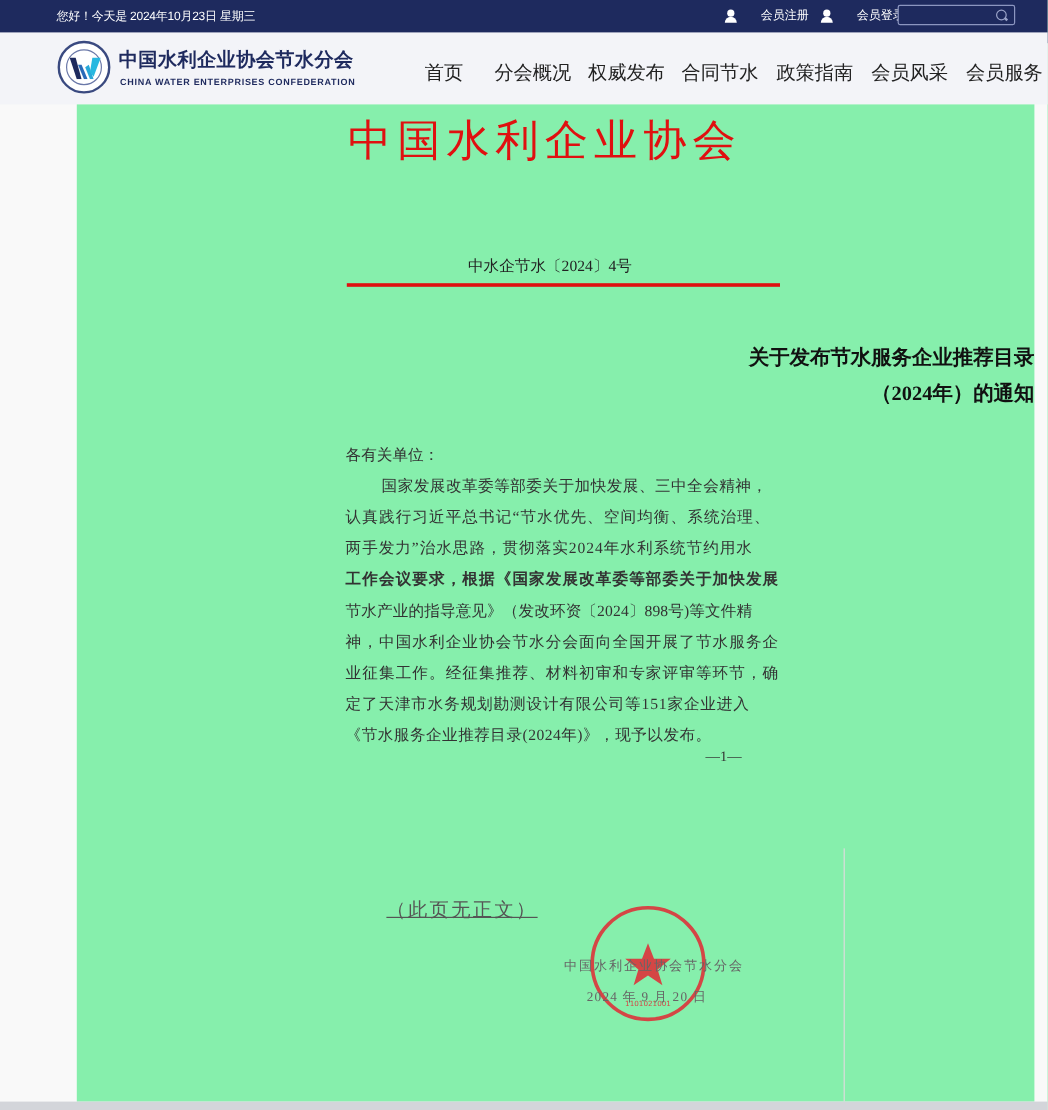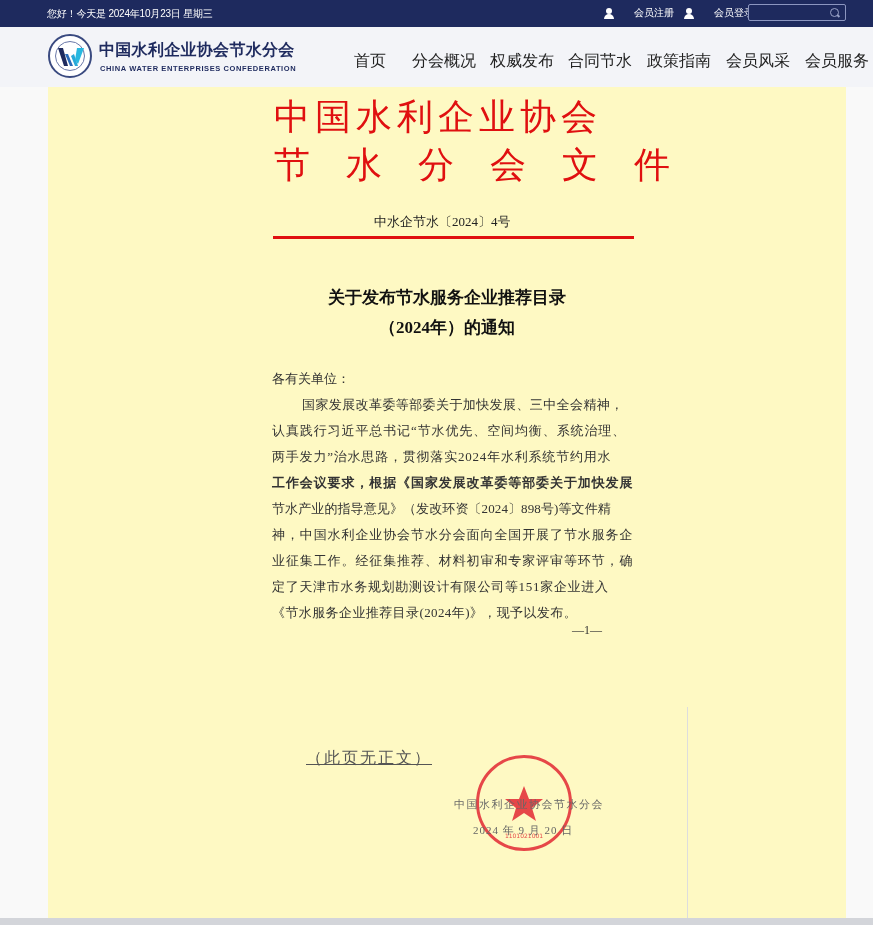--- a/index.html
+++ b/index.html
@@ -56,38 +56,38 @@
   }
   .brand-en {
     position: absolute; left: 100px; top: 37px; font-size: 7.5px; color: #1e2a5e; letter-spacing: 0.6px; font-weight: bold;
   }
   .nav { position: absolute; top: 24px; left: 0; width: 873px; height: 14px; }
   .nav-item {
     position: absolute; font-size: 16px; color: #222; cursor: pointer; white-space: nowrap;
   }
   
   .content {
-    position: absolute; left: 48px; top: 87px; width: 798px; height: 831px; background: #fef9c3;
+    position: absolute; left: 64px; top: 87px; width: 798px; height: 831px; background: #86efac;
   }
   .bottom-strip {
     position: absolute; left: 0; top: 918px; width: 873px; height: 7px; background: #d3d5da;
   }
   .doc-title-1, .doc-title-2 {
     position: absolute; color: #e01010; font-family: "DejaVu Serif", "Liberation Serif", serif; font-size: 36px; white-space: nowrap;
   }
   .doc-title-1 { left: 226px; top: 6px; letter-spacing: 5px; }
   .doc-title-2 { left: 226px; top: 54px; letter-spacing: 36px; }
   .doc-number {
     position: absolute; left: 326px; top: 126px; font-family: "Liberation Serif", "DejaVu Serif", serif; font-size: 13px; color: #222;
   }
   .red-rule {
     position: absolute; left: 225px; top: 149px; width: 361px; height: 3px; background: #e01010;
   }
   .notice-title {
-    position: absolute; left: 0; width: 798px; text-align: center; font-family: "Liberation Serif", "DejaVu Serif", serif;
+    position: absolute; left: 0; width: 798px; text-align: right; font-family: "Liberation Serif", "DejaVu Serif", serif;
     font-size: 17px; font-weight: bold; color: #111;
   }
   .nt1 { top: 199px; }
   .nt2 { top: 229px; }
   .body-text {
     position: absolute; font-family: "Liberation Serif", "DejaVu Serif", serif; font-size: 13px; color: #333; white-space: nowrap;
   }
   .page-num {
     position: absolute; left: 524px; top: 536px; font-family: "Liberation Serif", serif; font-size: 12px; color: #333;
   }
@@ -149,21 +149,20 @@
     <span class="nav-item" style="left:490px">权威发布</span>
     <span class="nav-item" style="left:568px">合同节水</span>
     <span class="nav-item" style="left:647px">政策指南</span>
     <span class="nav-item" style="left:726px">会员风采</span>
     <span class="nav-item" style="left:805px">会员服务</span>
   </nav>
 </div>
 
 <div class="content">
   <div class="doc-title-1">中国水利企业协会</div>
-  <div class="doc-title-2">节水分会文件</div>
   <div class="doc-number">中水企节水〔2024〕4号</div>
   <div class="red-rule"></div>
 
   <div class="notice-title nt1">关于发布节水服务企业推荐目录</div>
   <div class="notice-title nt2">（2024年）的通知</div>
 
   <div class="body-text" style="left:224px; top:283px;">各有关单位：</div>
   <div class="body-text" style="left:254px; top:309px; letter-spacing:0.4px;">国家发展改革委等部委关于加快发展、三中全会精神，</div>
   <div class="body-text" style="left:224px; top:335px; letter-spacing:0.9px;">认真践行习近平总书记“节水优先、空间均衡、系统治理、</div>
   <div class="body-text" style="left:224px; top:361px; letter-spacing:0.8px;">两手发力”治水思路，贯彻落实2024年水利系统节约用水</div>

